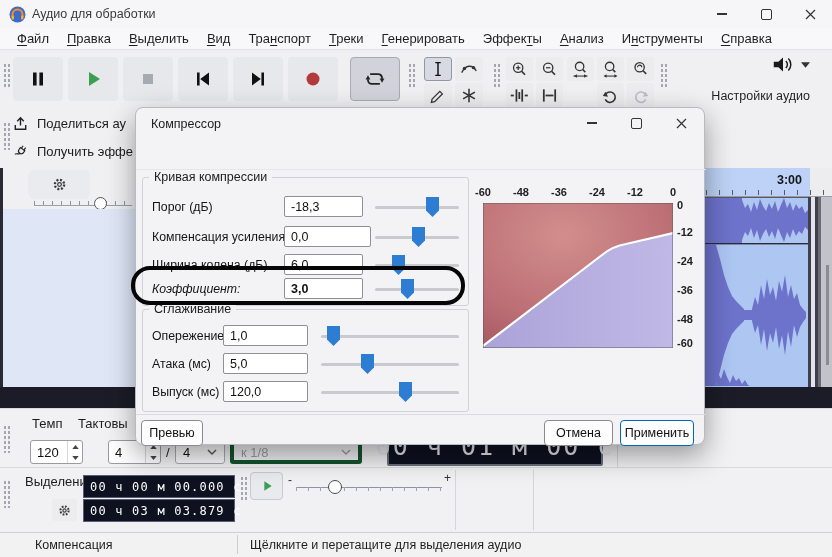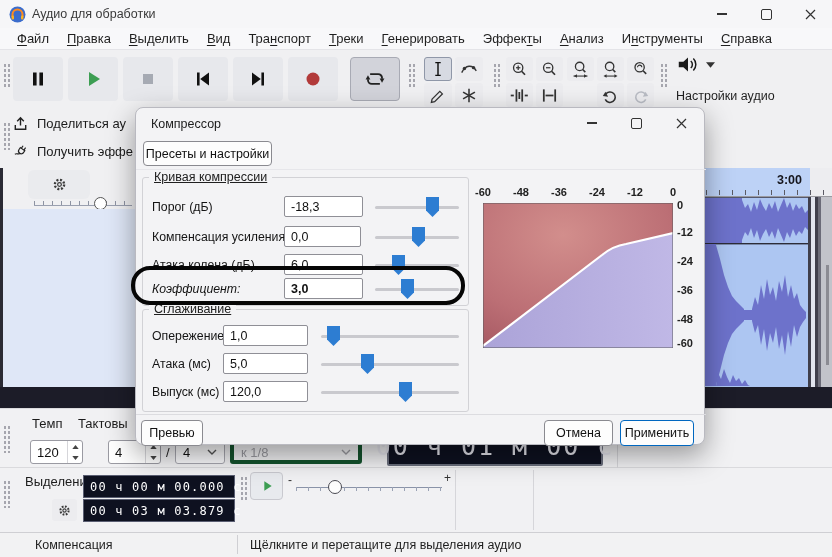--- a/index.html
+++ b/index.html
@@ -16,21 +16,21 @@
   #menubar{left:0;top:28px;width:832px;height:22px;background:#f8f8fa;border-bottom:1px solid #e4e4e8;display:flex;align-items:center;padding-left:8px;box-sizing:border-box;}
   .menu-item{font-size:13px;color:#1f1f1f;padding:2px 9px;white-space:nowrap;}
   .menu-item u{text-underline-offset:2px;}
   
   #toolbar{left:0;top:50px;width:832px;height:53px;background:#f0f0f2;}
   .grip{background-image:radial-gradient(#a6a6ae 1px,transparent 1.2px);background-size:4px 5px;}
   .tbtn{background:#e7e8ec;border-radius:4px;display:flex;align-items:center;justify-content:center;}
   .tbtn.pressed{background:#d2d3da;border:1px solid #a8aab4;box-sizing:border-box;}
   .sbtn{background:#ececef;border-radius:3px;display:flex;align-items:center;justify-content:center;}
   .sbtn.selected{background:#d7dae2;border:1px solid #8f97a8;box-sizing:border-box;}
-  #audio-setup{display:flex;flex-direction:column;align-items:flex-start;justify-content:center;gap:15px;}
+  #audio-setup{display:flex;flex-direction:column;align-items:flex-end;justify-content:center;gap:15px;}
   #audio-setup-label{font-size:12.5px;color:#1f1f1f;white-space:nowrap;}
   
   #share-toolbar{left:0;top:107px;width:135px;height:58px;overflow:hidden;}
   .share-btn{position:absolute;left:12px;width:190px;height:26px;display:flex;align-items:center;gap:8px;font-size:13px;color:#1c1c1c;white-space:nowrap;}
   #left-dark-edge{left:0;top:168px;width:3px;height:221px;background:#2a2a34;}
   #timeline-gear-btn{left:28px;top:170px;width:62px;height:29px;background:#eaebee;border-radius:6px;display:flex;align-items:center;justify-content:center;}
   #track-gain{left:34px;top:199px;width:100px;height:12px;}
   #track-gain .ticks{position:absolute;left:0;top:2px;width:98px;height:5px;
       background-image:repeating-linear-gradient(90deg,#8d93a2 0 1px,transparent 1px 9px);}
   #track-gain .line{position:absolute;left:0;top:6px;width:98px;height:1px;background:#9aa0b0;}
@@ -76,21 +76,21 @@
   
   #statusbar{left:0;top:532px;width:832px;height:25px;background:#f2f2f3;border-top:1px solid #cfcfd3;box-sizing:border-box;font-size:12.5px;color:#1e1e1e;}
   
   #dialog{left:135px;top:107px;width:570px;height:338px;background:#f3f3f5;border:1px solid #b9b9c0;border-radius:8px;box-shadow:0 10px 28px rgba(0,0,0,.38);z-index:10;box-sizing:border-box;}
   #dlg-title{position:absolute;left:15px;top:9px;font-size:12.5px;color:#1c1c1c;}
   #dlg-controls{position:absolute;right:0;top:2px;display:flex;}
   .dlg-winbtn{width:45px;height:26px;display:flex;align-items:center;justify-content:center;}
   #presets-btn{position:absolute;left:7px;top:33px;width:127px;height:23px;background:#fdfdfd;border:1px solid #8a8a90;border-radius:4px;font-size:12.5px;color:#111;display:flex;align-items:center;justify-content:center;}
   #dlg-sep1{position:absolute;left:0;top:61px;width:570px;height:1px;background:#e6e6ea;}
   .groupbox{position:absolute;border:1px solid #d2d2d6;border-radius:3px;}
-  .legend{position:absolute;background:#f3f3f5;padding:0 5px;font-size:12.5px;color:#202020;text-decoration:underline;}
+  .legend{position:absolute;background:#f3f3f5;padding:0 5px;font-size:12.5px;color:#202020;}
   .dlg-row-label{position:absolute;font-size:12.3px;color:#141414;white-space:nowrap;}
   .dlg-input{position:absolute;height:21px;background:#fff;border:1px solid #8f8f96;border-radius:2px;box-sizing:border-box;font-family:"Liberation Sans",sans-serif;font-size:12.5px;color:#111;padding:0 0 0 6px;}
   .dlg-slider{position:absolute;height:22px;}
   .dlg-slider .track{position:absolute;left:0;top:10px;width:100%;height:3px;background:#c9c9ce;border-radius:2px;}
   .dlg-slider .thumb{position:absolute;top:1px;width:13px;height:20px;background:#2d7dd2;
       clip-path:polygon(0 0,100% 0,100% 68%,50% 100%,0 68%);}
   .dlg-btn{position:absolute;height:24px;background:#fdfdfd;border:1px solid #8a8a90;border-radius:4px;font-size:12.5px;color:#111;display:flex;align-items:center;justify-content:center;}
   #apply-btn{border:1.5px solid #0067c0;}
   #dlg-sep2{position:absolute;left:0;top:306px;width:570px;height:1px;background:#dcdce0;}
   #graph{position:absolute;left:347px;top:95px;width:190px;height:145px;}
@@ -471,39 +471,38 @@
         </div>
       <div class="dlg-winbtn">
           <div style="width:9px;height:9px;border:1.2px solid #333;border-radius:2px"></div>
         </div>
       <div class="dlg-winbtn">
           <svg width="11" height="11" viewBox="0 0 11 11">
             <path d="M1 1 L10 10 M10 1 L1 10" stroke="#333" stroke-width="1.2"></path>
           </svg>
         </div>
     </div>
-    <div id="presets-btn">Пресеты и настройки</div>
     <div id="dlg-sep1"></div>
 
     <div class="groupbox" style="left:6px;top:69px;width:325px;height:127px"></div>
     <div class="legend" style="left:13px;top:62px">Кривая компрессии</div>
     <div id="curve-rows">
         <div class="dlg-row-label" style="left: 16px; top: 92px;">Порог (дБ)</div>
         <input class="dlg-input" readonly="" value="-18,3" style="left: 148px; top: 88px; width: 79px;">
         <div class="dlg-slider" style="left: 239px; top: 88px; width: 84px;">
           <div class="track"></div>
           <div class="thumb" style="left: 51px;"></div>
         </div>
         <div class="dlg-row-label" style="left: 16px; top: 122px;">Компенсация усиления (дБ)</div>
-        <input class="dlg-input" readonly="" value="0,0" style="left: 148px; top: 118px; width: 77px;">
+        <input class="dlg-input" readonly="" value="0,0" style="left: 148px; top: 118px; width: 87px;">
         <div class="dlg-slider" style="left: 239px; top: 118px; width: 84px;">
           <div class="track"></div>
           <div class="thumb" style="left: 37px;"></div>
         </div>
-        <div class="dlg-row-label" style="left: 16px; top: 150px;">Атака колена (дБ)</div>
+        <div class="dlg-row-label" style="left: 16px; top: 150px;">Ширина колена (дБ)</div>
         <input class="dlg-input" readonly="" value="6,0" style="left: 148px; top: 146px; width: 79px;">
         <div class="dlg-slider" style="left: 239px; top: 146px; width: 84px;">
           <div class="track"></div>
           <div class="thumb" style="left: 17px;"></div>
         </div>
         <div class="dlg-row-label" style="left: 16px; top: 174px; font-style: italic;">Коэффициент:</div>
         <input class="dlg-input" readonly="" value="3,0" style="left: 148px; top: 170px; width: 79px; font-weight: bold;">
         <div class="dlg-slider" style="left: 239px; top: 170px; width: 84px;">
           <div class="track"></div>
           <div class="thumb" style="left: 26px;"></div>

